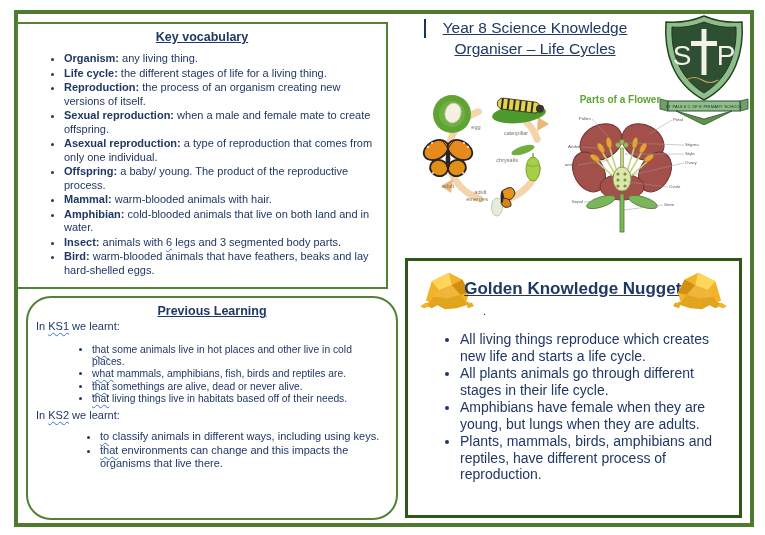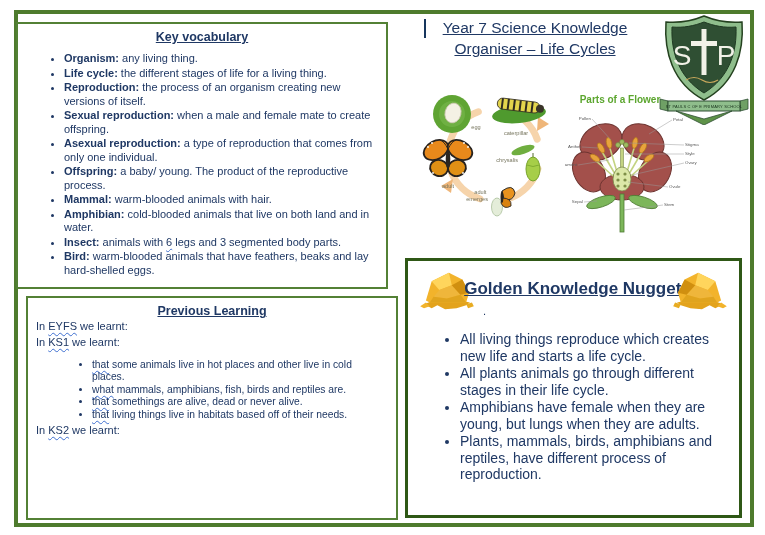--- a/index.html
+++ b/index.html
@@ -2,21 +2,21 @@
 <html><head>
 <meta charset="utf-8">
 <style>
   html,body{margin:0;padding:0;background:#ffffff;}
   .page{position:relative;width:765px;height:535px;background:#fff;overflow:hidden;
         font-family:"Liberation Sans",sans-serif;color:#1F3864;}
   .outer-border{position:absolute;left:14px;top:10px;width:732px;height:509px;
         border:4px solid #4E7B2D;box-sizing:content-box;}
   .box{position:absolute;background:#fff;border:2px solid #538135;box-sizing:border-box;}
   .kv-box{left:16px;top:22px;width:372px;height:267px;}
-  .pl-box{left:26px;top:296px;width:372px;height:224px;}
+  .pl-box{left:26px;top:296px;width:372px;height:224px;border-radius:25px;}
   .box-title{margin:6px 4px 2px;text-align:center;font-size:12.5px;font-weight:bold;
         text-decoration:underline;}
   .kv-list{margin:8px 0 0;padding:0 12px 0 46px;font-size:11px;line-height:13.5px;}
   .kv-list li{margin:0 0 1px 0;}
   .term{font-weight:bold;margin-top:36px;}
   .pl-content{padding:0 10px 0 8px;font-size:11px;line-height:13.5px;}
   .pl-intro{margin-top:2px;}
   .pl-list{margin:8px 0 3px;padding-left:64px;}
   .pl-list.small{font-size:10.3px;line-height:12.4px;padding-left:56px;margin:10px 0 3px;}
   .squiggle{text-decoration-line:underline;text-decoration-style:wavy;
@@ -60,35 +60,38 @@
         <li><span class="term">Mammal:</span> warm-blooded animals with hair.</li>
         <li><span class="term">Amphibian:</span> cold-blooded animals that live on both land and in water.</li>
         <li><span class="term">Insect:</span> animals with <span class="squiggle">6</span> legs and 3 segmented body parts.</li>
         <li><span class="term">Bird:</span> warm-blooded animals that have feathers, beaks and lay hard-shelled eggs.</li>
       </ul>
   </section>
 
   <section class="box pl-box">
     <h2 class="box-title">Previous Learning</h2>
     <div class="pl-content">
-        <div class="pl-intro">In <span class="squiggle">EYFS</span> we learnt:</div>
         <div class="pl-intro">In <span class="squiggle">KS1</span> we learnt:</div>
         <ul class="pl-list small">
           <li><span class="squiggle">that</span> some animals live in hot places and other live in cold places.</li>
           <li><span class="squiggle">what</span> mammals, amphibians, fish, birds and reptiles are.</li>
           <li><span class="squiggle">that</span> somethings are alive, dead or never alive.</li>
           <li><span class="squiggle">that</span> living things live in habitats based off of their needs.</li>
         </ul>
         <div class="pl-intro">In <span class="squiggle">KS2</span> we learnt:</div>
+        <ul class="pl-list">
+          <li><span class="squiggle">to</span> classify animals in different ways, including using keys.</li>
+          <li><span class="squiggle">that</span> environments can change and this impacts the organisms that live there.</li>
+        </ul>
       </div>
   </section>
 
   <div class="title-block">
     <span class="caret"></span>
-    <div class="title-line">Year 7 Science Knowledge</div>
+    <div class="title-line">Year 8 Science Knowledge</div>
     <div class="title-line">Organiser – Life Cycles</div>
   </div>
 
   <svg class="logo-svg" width="92" height="112" viewBox="0 0 92 112">
     <path d="M46,3 C58,8 72,10 84,9 C86,38 78,70 46,87 C14,70 6,38 8,9 C20,10 34,8 46,3 Z" fill="#8FBE8C" stroke="#24411F" stroke-width="1.5"></path>
     <path d="M46,9 C56,13 67,15 78,14 C79,38 72,64 46,80 C20,64 13,38 14,14 C25,15 36,13 46,9 Z" fill="#2F4F33" stroke="#1F3A22" stroke-width="1"></path>
     <rect x="43.5" y="16" width="5" height="46" fill="#F2F2E8"></rect>
     <rect x="33" y="28" width="26" height="5" fill="#F2F2E8"></rect>
     <text x="24" y="52" text-anchor="middle" font-family="Liberation Serif, serif" font-size="28" fill="#F2F2E8">S</text>
     <text x="68" y="52" text-anchor="middle" font-family="Liberation Serif, serif" font-size="28" fill="#F2F2E8">P</text>

